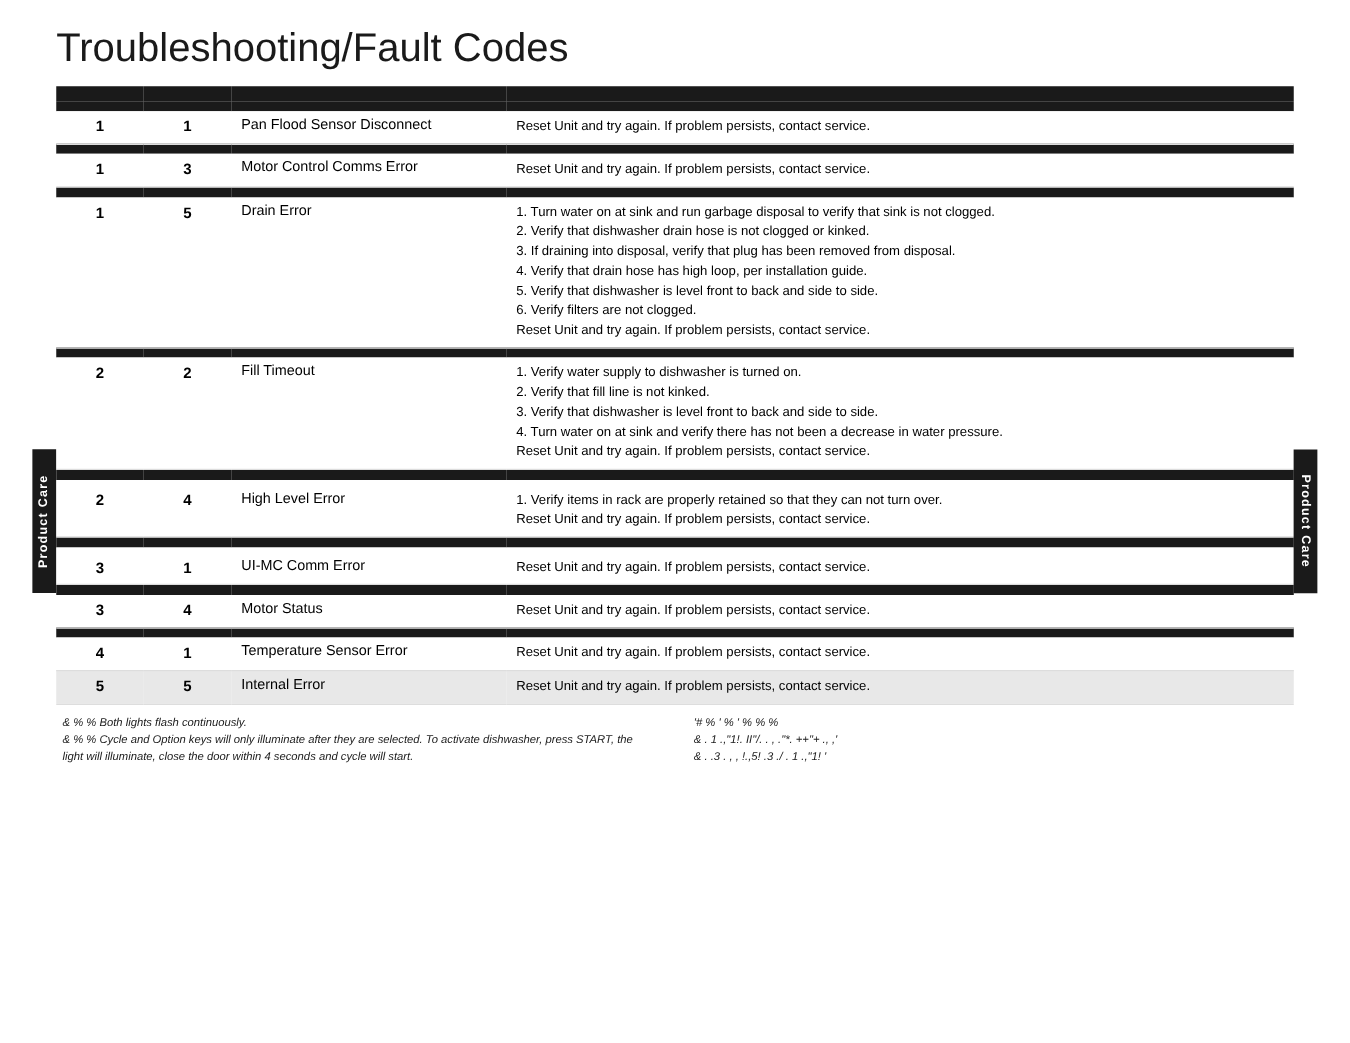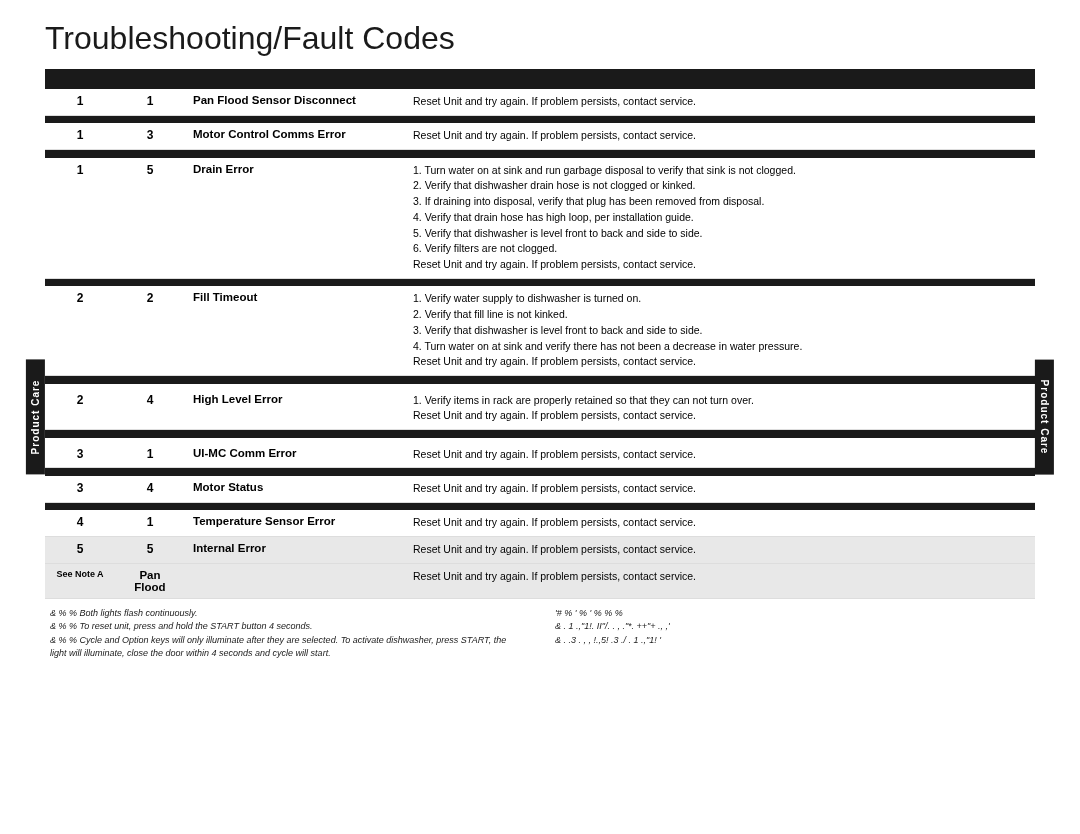--- a/index.html
+++ b/index.html
@@ -117,21 +117,21 @@
       font-size: 12px;
       width: 70px;
     }
     .row-data td:nth-child(2) {
       text-align: center;
       font-weight: bold;
       font-size: 12px;
       width: 70px;
     }
     .row-data td:nth-child(3) {
-      font-weight: bold;
+      font-weight: normal;
       font-size: 11.5px;
       width: 220px;
     }
     .row-data td:nth-child(4) {
       font-size: 10.5px;
       line-height: 1.5;
     }
 
     
     .row-highlight td {
@@ -299,33 +299,26 @@
             <td>1</td>
             <td>Temperature Sensor Error</td>
             <td>Reset Unit and try again. If problem persists, contact service.</td>
           </tr>
           <tr class="row-data row-highlight">
             <td>5</td>
             <td>5</td>
             <td>Internal Error</td>
             <td>Reset Unit and try again. If problem persists, contact service.</td>
           </tr>
-          <tr class="row-data row-highlight">
-            <td style="font-size: 9px; font-weight: bold;">See Note A</td>
-            <td style="font-weight: bold; font-size: 11.5px;">Pan Flood</td>
-            <td></td>
-            <td style="font-size: 10.5px;">Reset Unit and try again. If problem persists, contact service.</td>
-          </tr>
         </tbody>
     </table>
 
     <div class="footer-notes">
       <div class="footer-col" id="footer-left">
           <p>&amp; % %  Both lights flash continuously.</p>
-          <p>&amp; % %  To reset unit, press and hold the START button 4 seconds.</p>
           <p>&amp; % % Cycle and Option keys will only illuminate after they are selected. To activate dishwasher, press START, the light will illuminate, close the door within 4 seconds and cycle will start.</p>
         </div>
       <div class="footer-col" id="footer-right">
           <p>'# % '  % ' % % %</p>
           <p></p>
           <p>&amp;   . 1  .,"1!. II"/. . ,   ."*. ++"+ .,   ,'</p>
           <p>&amp;   . .3 . , , !.,5! .3 ./ . 1   .,"1! '</p>
         </div>
     </div>
   </div>

